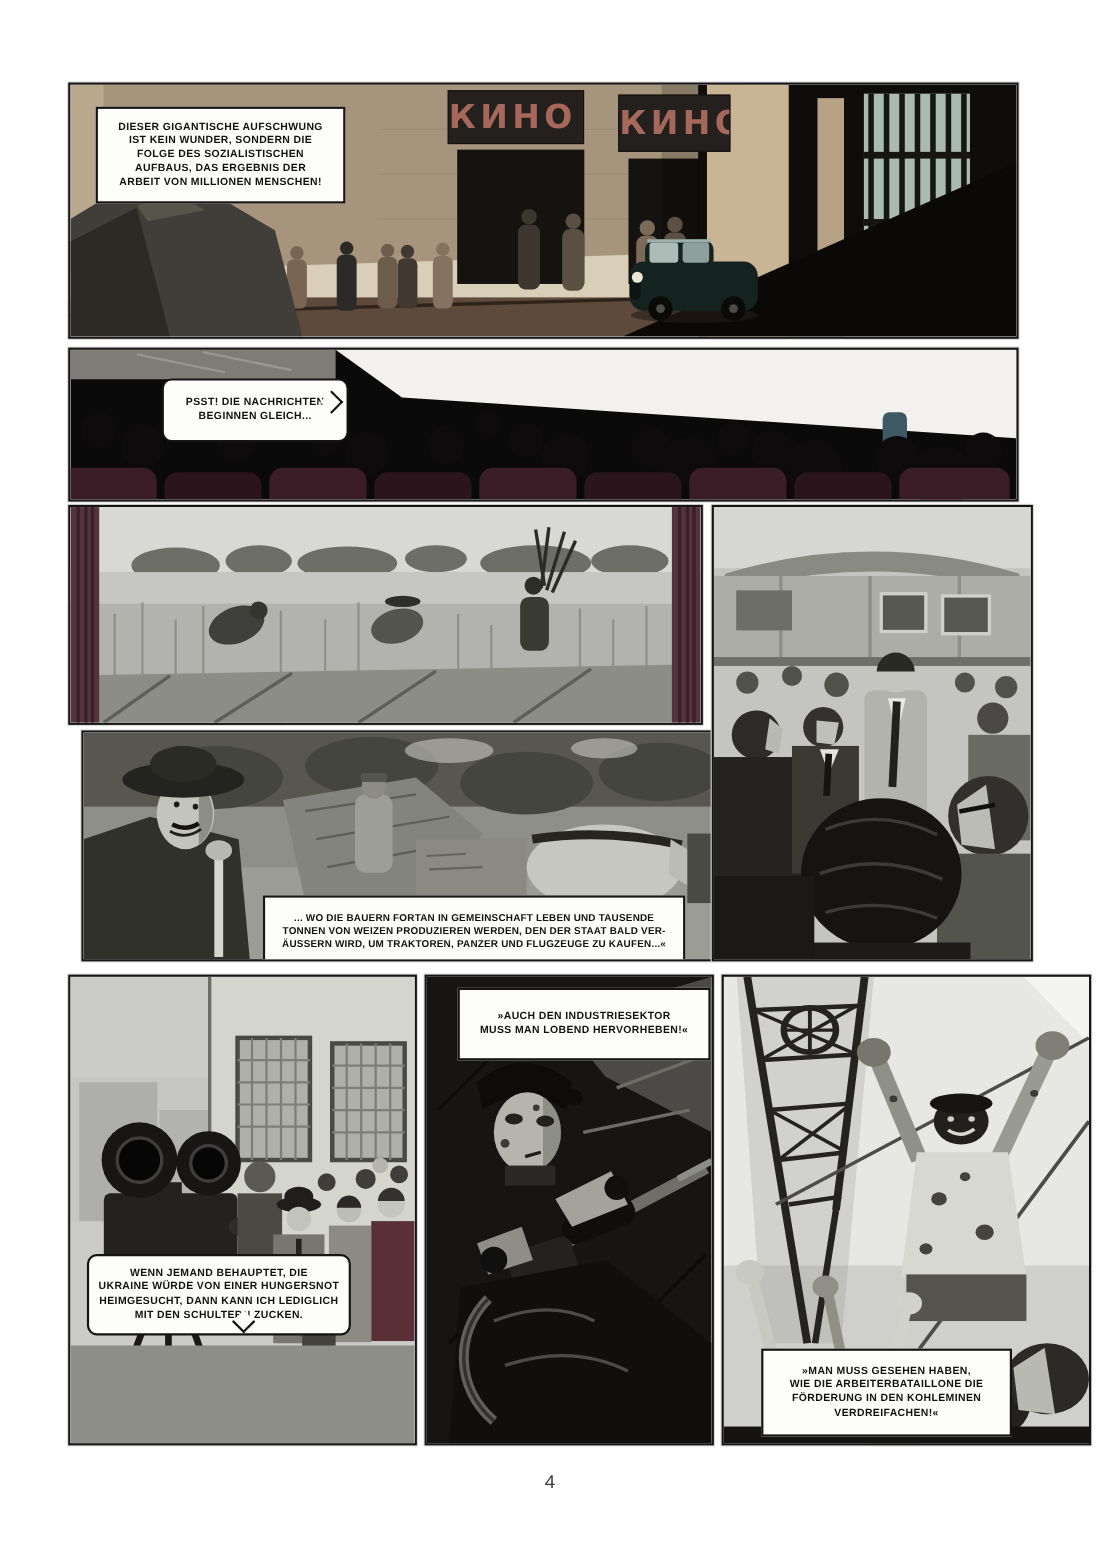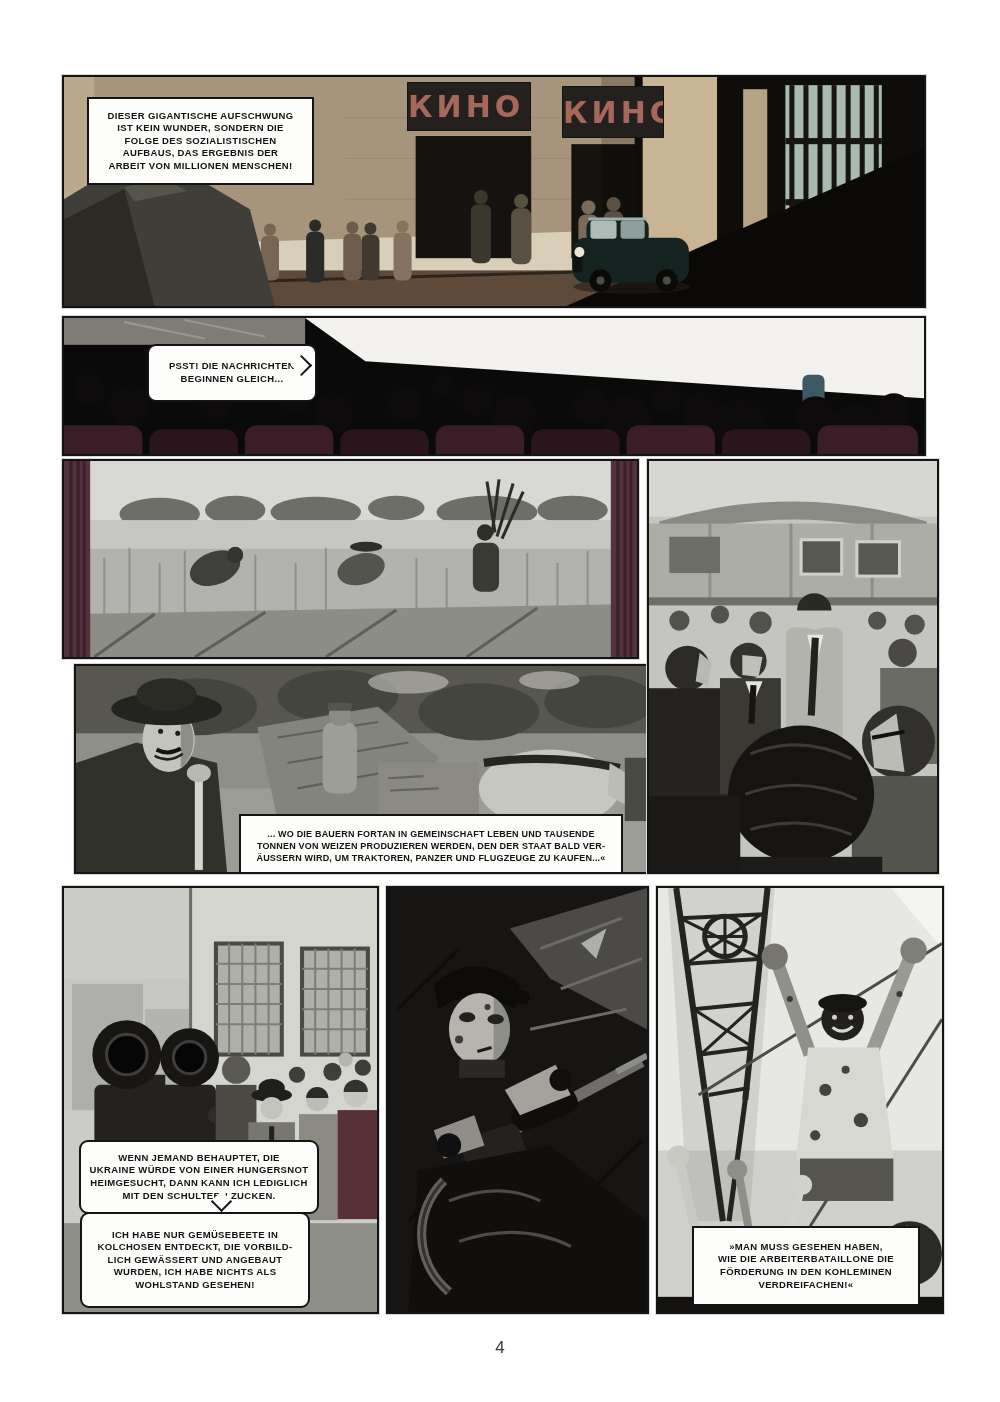--- a/index.html
+++ b/index.html
@@ -425,25 +425,20 @@
         <circle cx="222" cy="260" r="10" fill="#2f2e2a"></circle>
           <rect x="208" y="272" width="30" height="62" fill="#43423d"></rect>
       </g>
       <rect x="0" y="332" width="309" height="88" fill="#8e8e88"></rect>
     </svg>
     <div class="caption bubble" style="left:15px;top:252px;width:224px;height:60px;">WENN JEMAND BEHAUPTET, DIE
 UKRAINE WÜRDE VON EINER HUNGERSNOT
 HEIMGESUCHT, DANN KANN ICH LEDIGLICH
 MIT DEN SCHULTERN ZUCKEN.</div>
     <div class="tail down" style="left:150px;top:306px;"></div>
-    <div class="caption bubble" style="left:16px;top:324px;width:214px;height:82px;">ICH HABE NUR GEMÜSEBEETE IN
-KOLCHOSEN ENTDECKT, DIE VORBILD-
-LICH GEWÄSSERT UND ANGEBAUT
-WURDEN, ICH HABE NICHTS ALS
-WOHLSTAND GESEHEN!</div>
   </div>
 
   <div class="panel" style="left:386px;top:886px;width:259px;height:424px;">
     <svg viewBox="0 0 255 420" preserveAspectRatio="none">
       <rect x="0" y="0" width="255" height="420" fill="#161514"></rect>
       <polygon points="120,40 255,0 255,140 160,90" fill="#55544f" opacity="0.85"></polygon>
       <g stroke="#6c6b66" stroke-width="3">
         <line x1="150" y1="60" x2="230" y2="30"></line>
           <line x1="170" y1="100" x2="250" y2="70"></line>
           <line x1="140" y1="140" x2="235" y2="120"></line>
@@ -474,23 +469,25 @@
         <polygon points="45,240 85,225 95,255 55,268" fill="#8e8d87"></polygon>
         <circle cx="60" cy="255" r="12" fill="#111010"></circle>
           <circle cx="170" cy="190" r="11" fill="#11100f"></circle>
         <polygon points="30,280 160,255 255,330 255,420 20,420" fill="#100f0e"></polygon>
         <path d="M60,310 Q110,290 150,310" stroke="#4c4b46" stroke-width="3" fill="none"></path>
         <path d="M70,350 Q130,330 180,355" stroke="#4c4b46" stroke-width="3" fill="none"></path>
         <path d="M55,290 C25,320 25,370 60,400" stroke="#61605b" stroke-width="9" fill="none"></path>
         <path d="M55,290 C25,320 25,370 60,400" stroke="#32312d" stroke-width="3" fill="none"></path>
       </g>
     </svg>
-  </div>
-
-  <div class="panel" style="left:656px;top:886px;width:284px;height:424px;">
+    <div class="caption" style="left:28px;top:10px;width:214px;height:52px;">»AUCH DEN INDUSTRIESEKTOR
+MUSS MAN LOBEND HERVORHEBEN!«</div>
+  </div>
+
+  <div class="panel" style="left:656px;top:886px;width:284px;height:424px;padding-left:48px;">
     <svg viewBox="0 0 280 420" preserveAspectRatio="none">
       <rect x="0" y="0" width="280" height="420" fill="#e7e7e3"></rect>
       <rect x="0" y="260" width="280" height="160" fill="#c9c9c4" opacity="0.8"></rect>
       <polygon points="230,0 280,0 280,60" fill="#f4f4f1"></polygon>
       <polygon points="10,0 115,0 90,330 30,330" fill="#8f8f8a" opacity="0.25"></polygon>
       <g stroke="#24231f">
         <line x1="18" y1="0" x2="64" y2="330" stroke-width="6"></line>
         <line x1="108" y1="0" x2="86" y2="210" stroke-width="6"></line>
         <line x1="22" y1="30" x2="106" y2="26" stroke-width="4"></line>
           <line x1="28" y1="75" x2="102" y2="70" stroke-width="4"></line>

